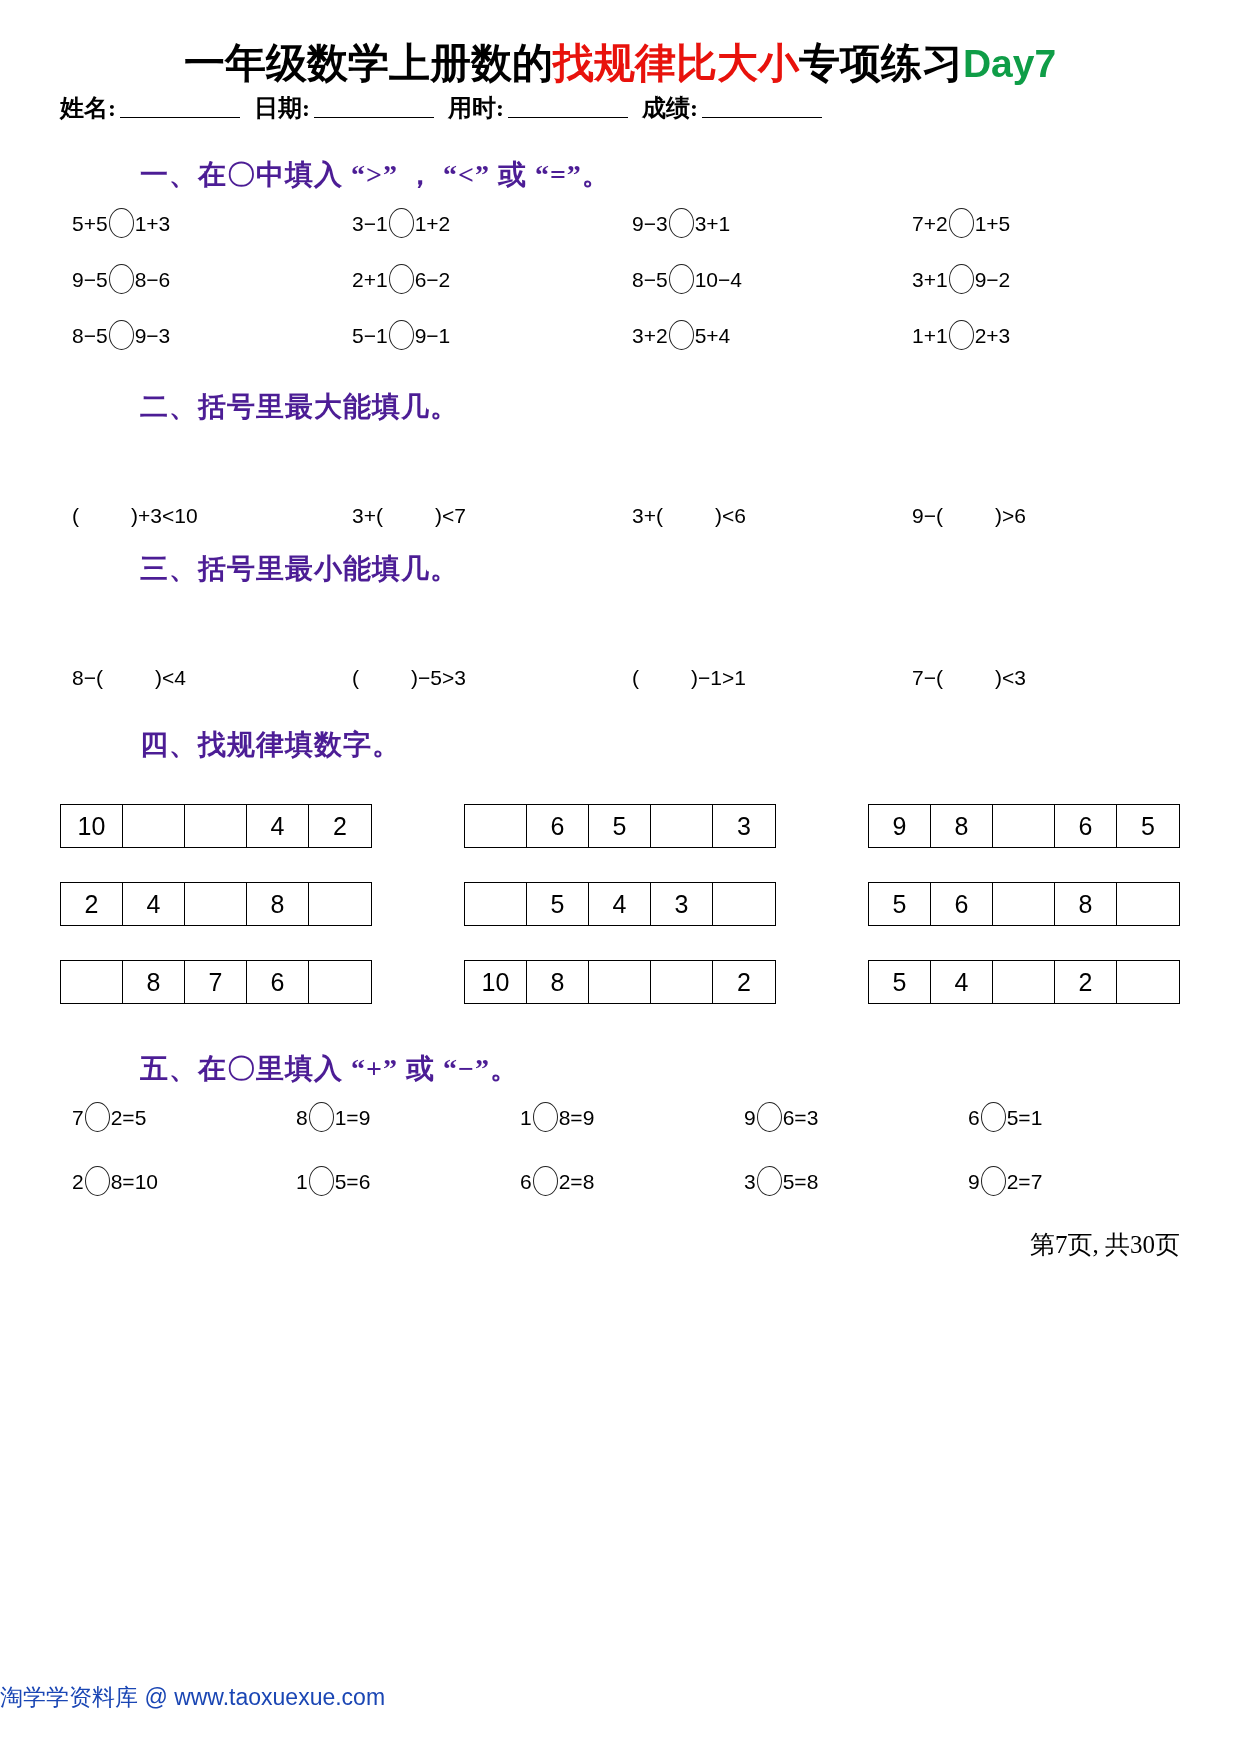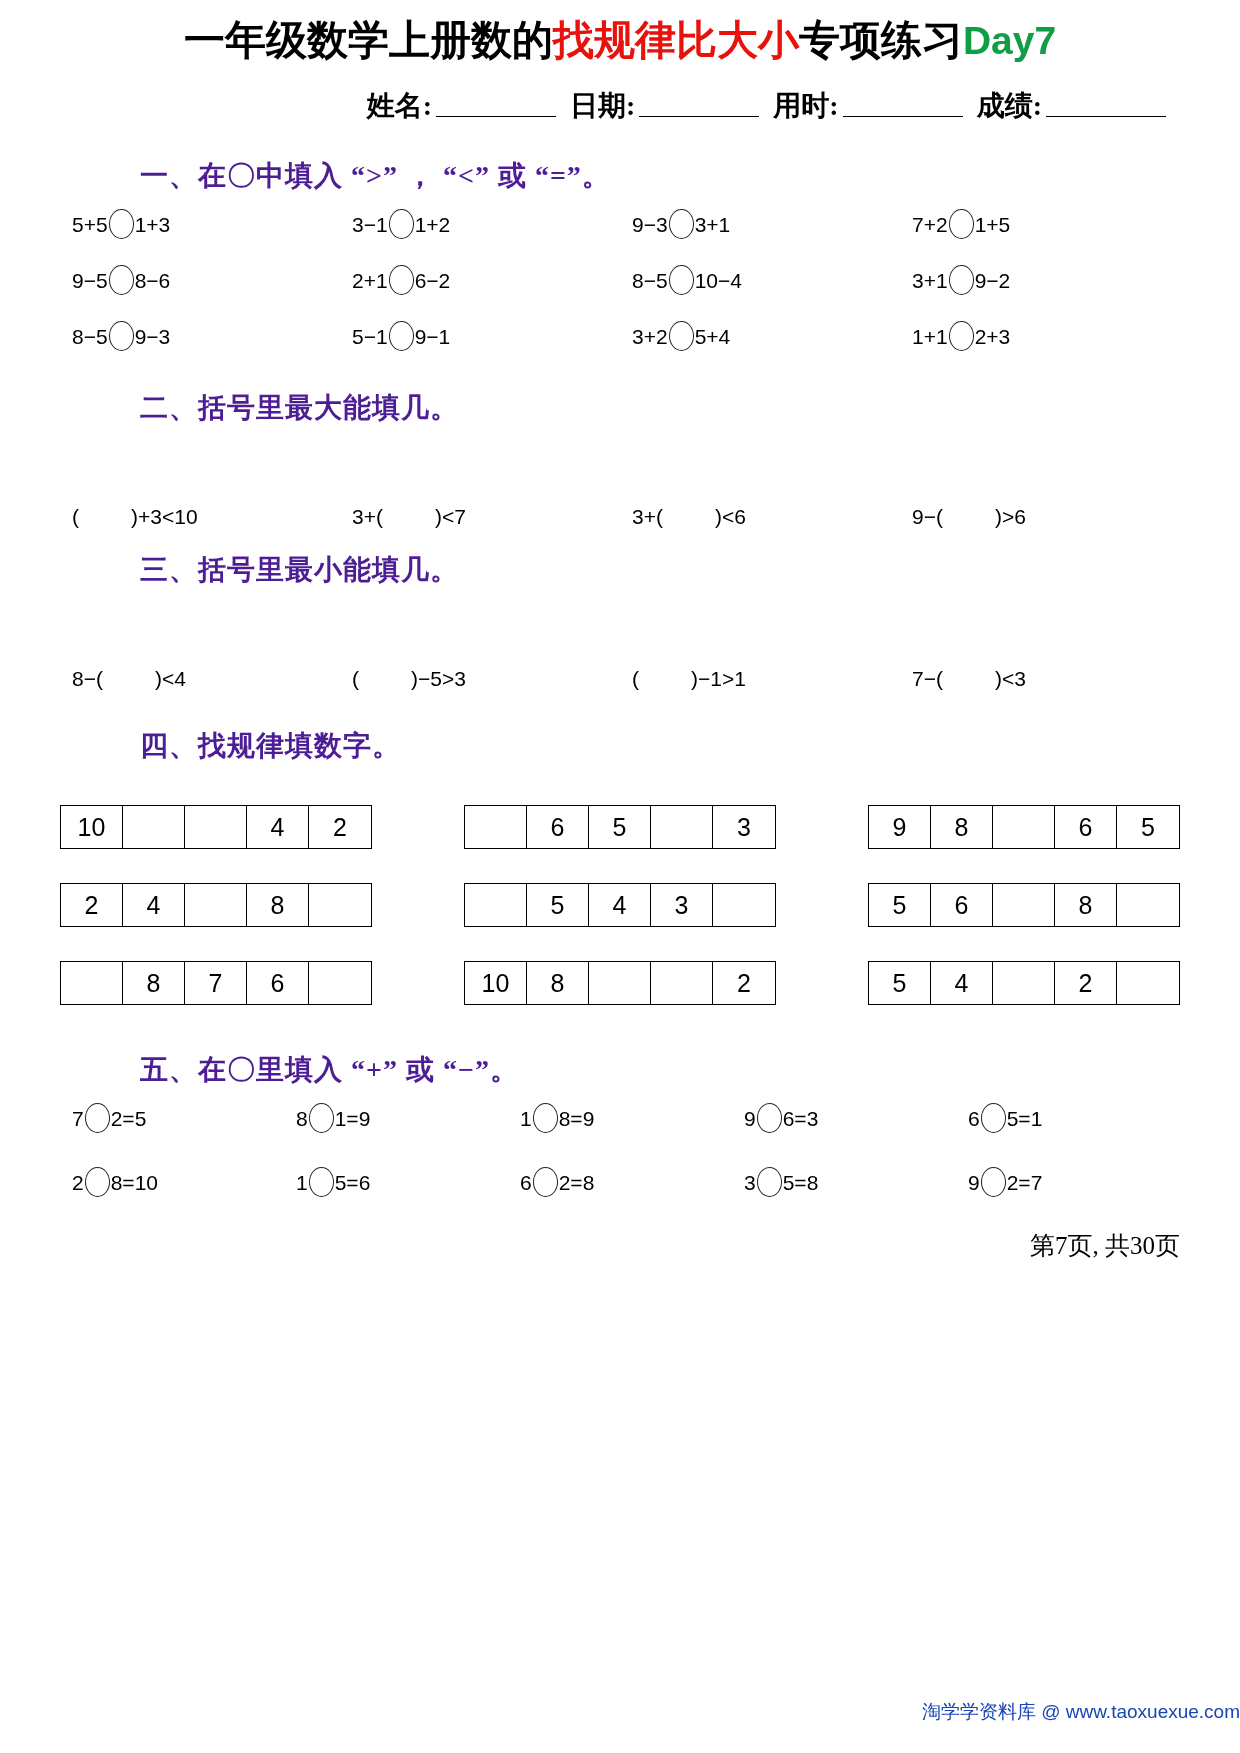--- a/index.html
+++ b/index.html
@@ -19,21 +19,21 @@
     width: 1240px;
     height: 1753px;
     position: relative;
     box-sizing: border-box;
     padding: 0 60px;
   }
 
   
   .title-row {
     text-align: center;
-    padding-top: 18px;
+    padding-top: 41px;
     white-space: nowrap;
   }
   .title-text {
     font-family: "Liberation Serif", "DejaVu Serif", serif;
     font-weight: bold;
     font-size: 41px;
     letter-spacing: 0px;
     line-height: 1.1;
     display: inline;
   }
@@ -41,23 +41,23 @@
   .title-red { color: #e8120c; }
   .title-green {
     color: #0f9d47;
     font-family: "Liberation Sans", "DejaVu Sans", sans-serif;
     font-weight: bold;
     font-size: 39px;
   }
 
   
   .info-row {
-    text-align: right;
-    margin-top: 24px;
-    font-size: 28px;
+    text-align: left;
+    margin-top: 6px;
+    font-size: 24px;
     font-weight: bold;
     white-space: nowrap;
     font-family: "Liberation Serif", "DejaVu Serif", serif;
   }
   .info-item { display: inline; }
   .info-label { letter-spacing: 0px; }
   .info-blank {
     display: inline-block;
     width: 120px;
     border-bottom: 1.5px solid #000;
@@ -135,25 +135,25 @@
 
   
   .page-no {
     text-align: right;
     font-size: 25px;
     font-family: "Liberation Serif", "DejaVu Serif", serif;
     margin-top: 32px;
   }
   .watermark {
     position: absolute;
-    bottom: 28px;
+    bottom: 40px;
     left: 0;
     width: 100%;
-    text-align: right;
-    font-size: 19px;
+    text-align: left;
+    font-size: 23px;
     color: #1a46b4;
     font-family: "Liberation Sans", "DejaVu Sans", sans-serif;
   }
 </style>
 </head>
 <body>
 
 <div class="page">
 
   <div class="title-row">

